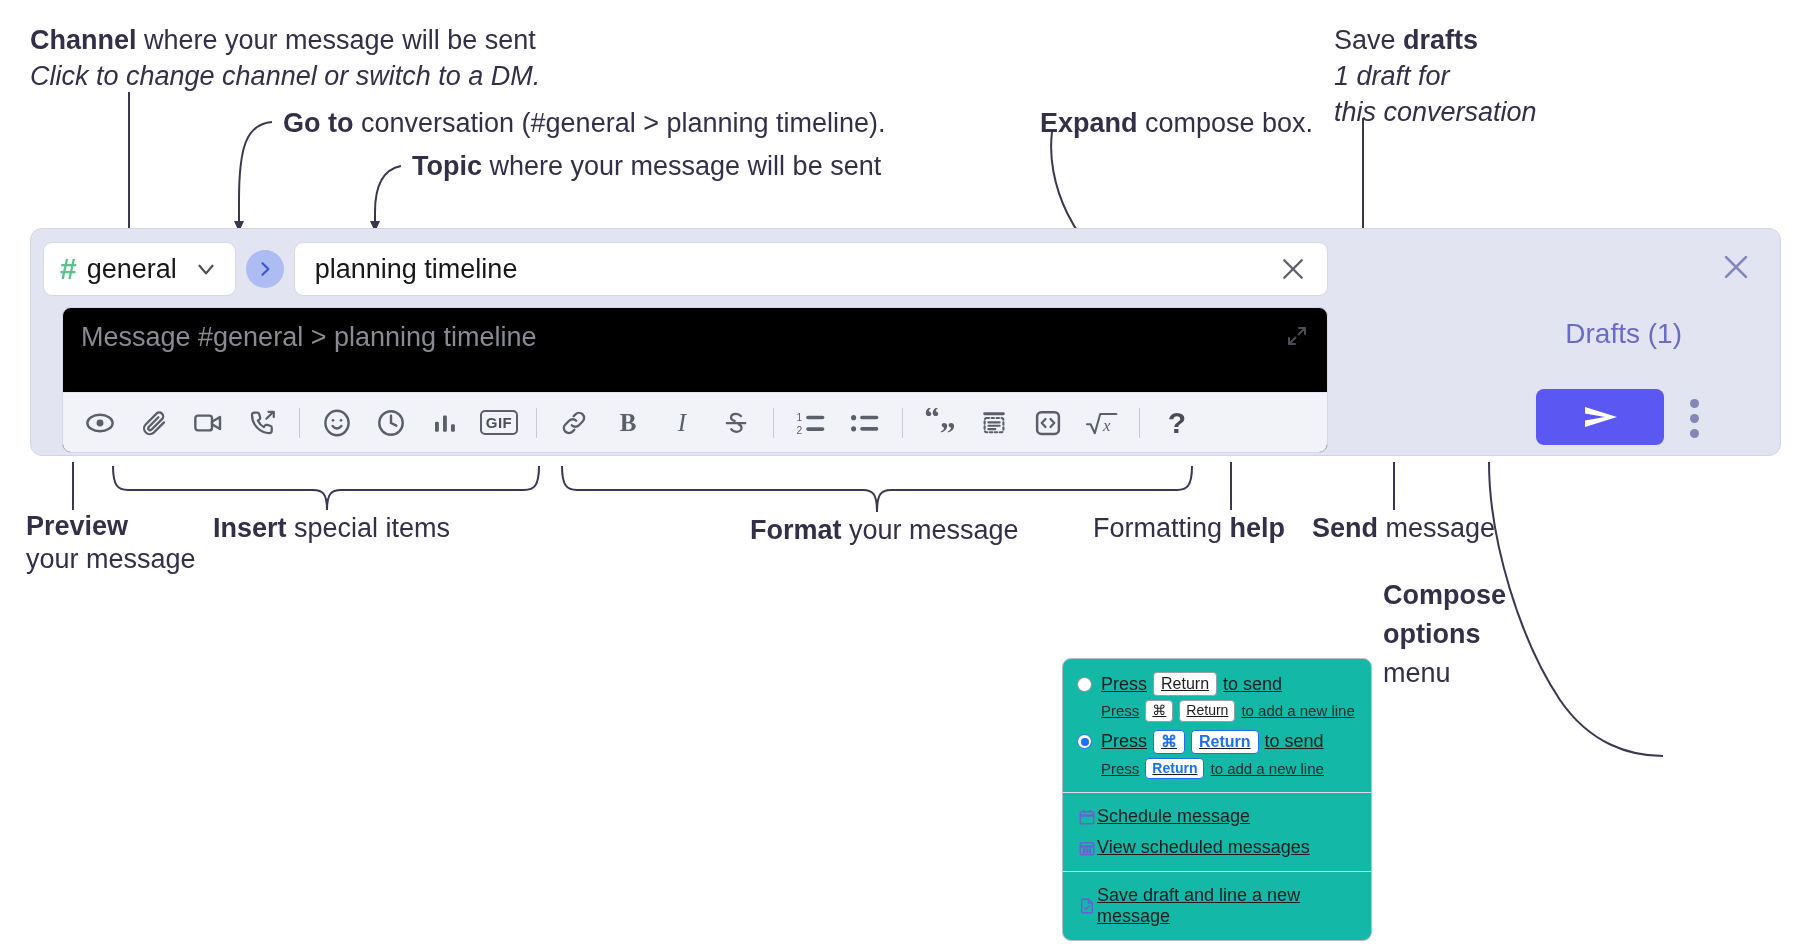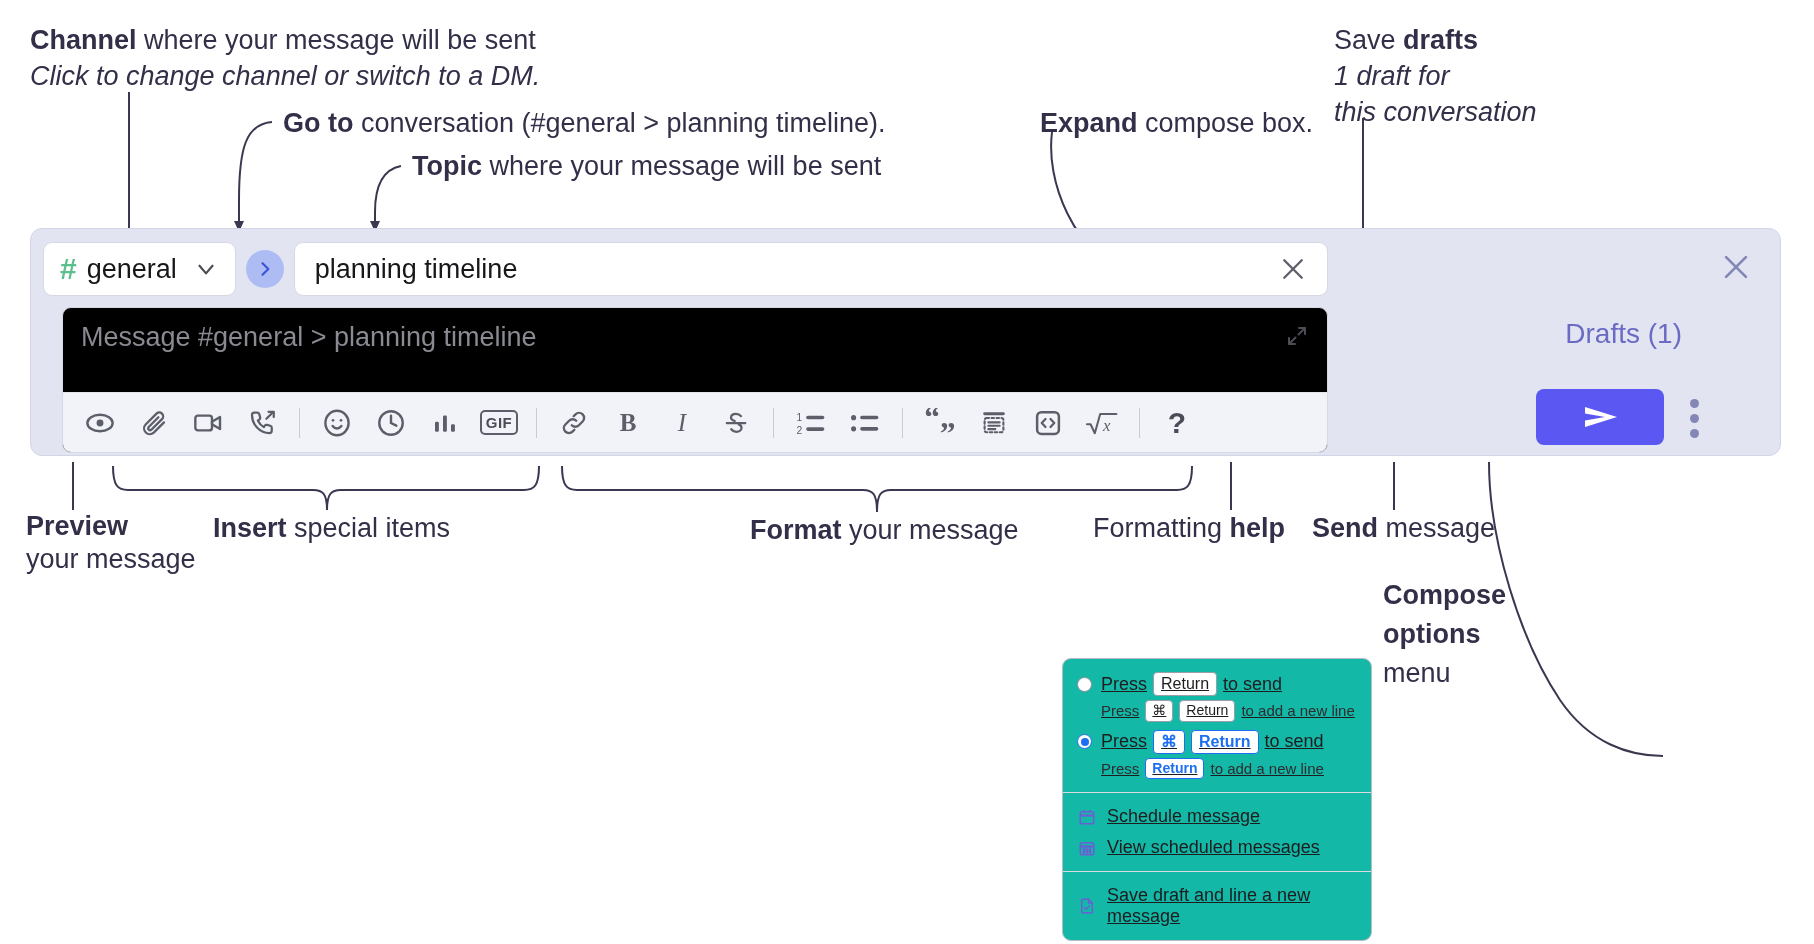--- a/index.html
+++ b/index.html
@@ -139,21 +139,21 @@
     padding:1px 14px 5px 38px;font-size:15px;color:#2d2c30;
   }
   .key{
     border:1px solid #9b9ea7;border-radius:4px;background:#fff;
     padding:1px 7px;font-size:16px;line-height:1.25;color:#1d1c1f;
     display:inline-block;
   }
   .key.sm{font-size:14px;padding:1px 6px;}
   .key.blue{border-color:#1d6ff2;color:#1d6ff2;font-weight:bold;}
   .menu-div{height:1px;background:#dcdde2;margin:8px 0;}
-  .menu-item{display:flex;align-items:center;gap:10px;padding:5px 14px;font-size:18px;cursor:pointer;}
+  .menu-item{display:flex;align-items:center;padding:5px 14px;font-size:18px;cursor:pointer;}
   .menu-item .mi-icon{width:20px;height:20px;flex:0 0 20px;display:flex;align-items:center;justify-content:center;color:#6b5fd6;}
 
   svg{display:block;}
 </style>
 </head>
 <body>
 
 <div class="root">
 
   <div class="abs anno" style="left:30px;top:22px;">

